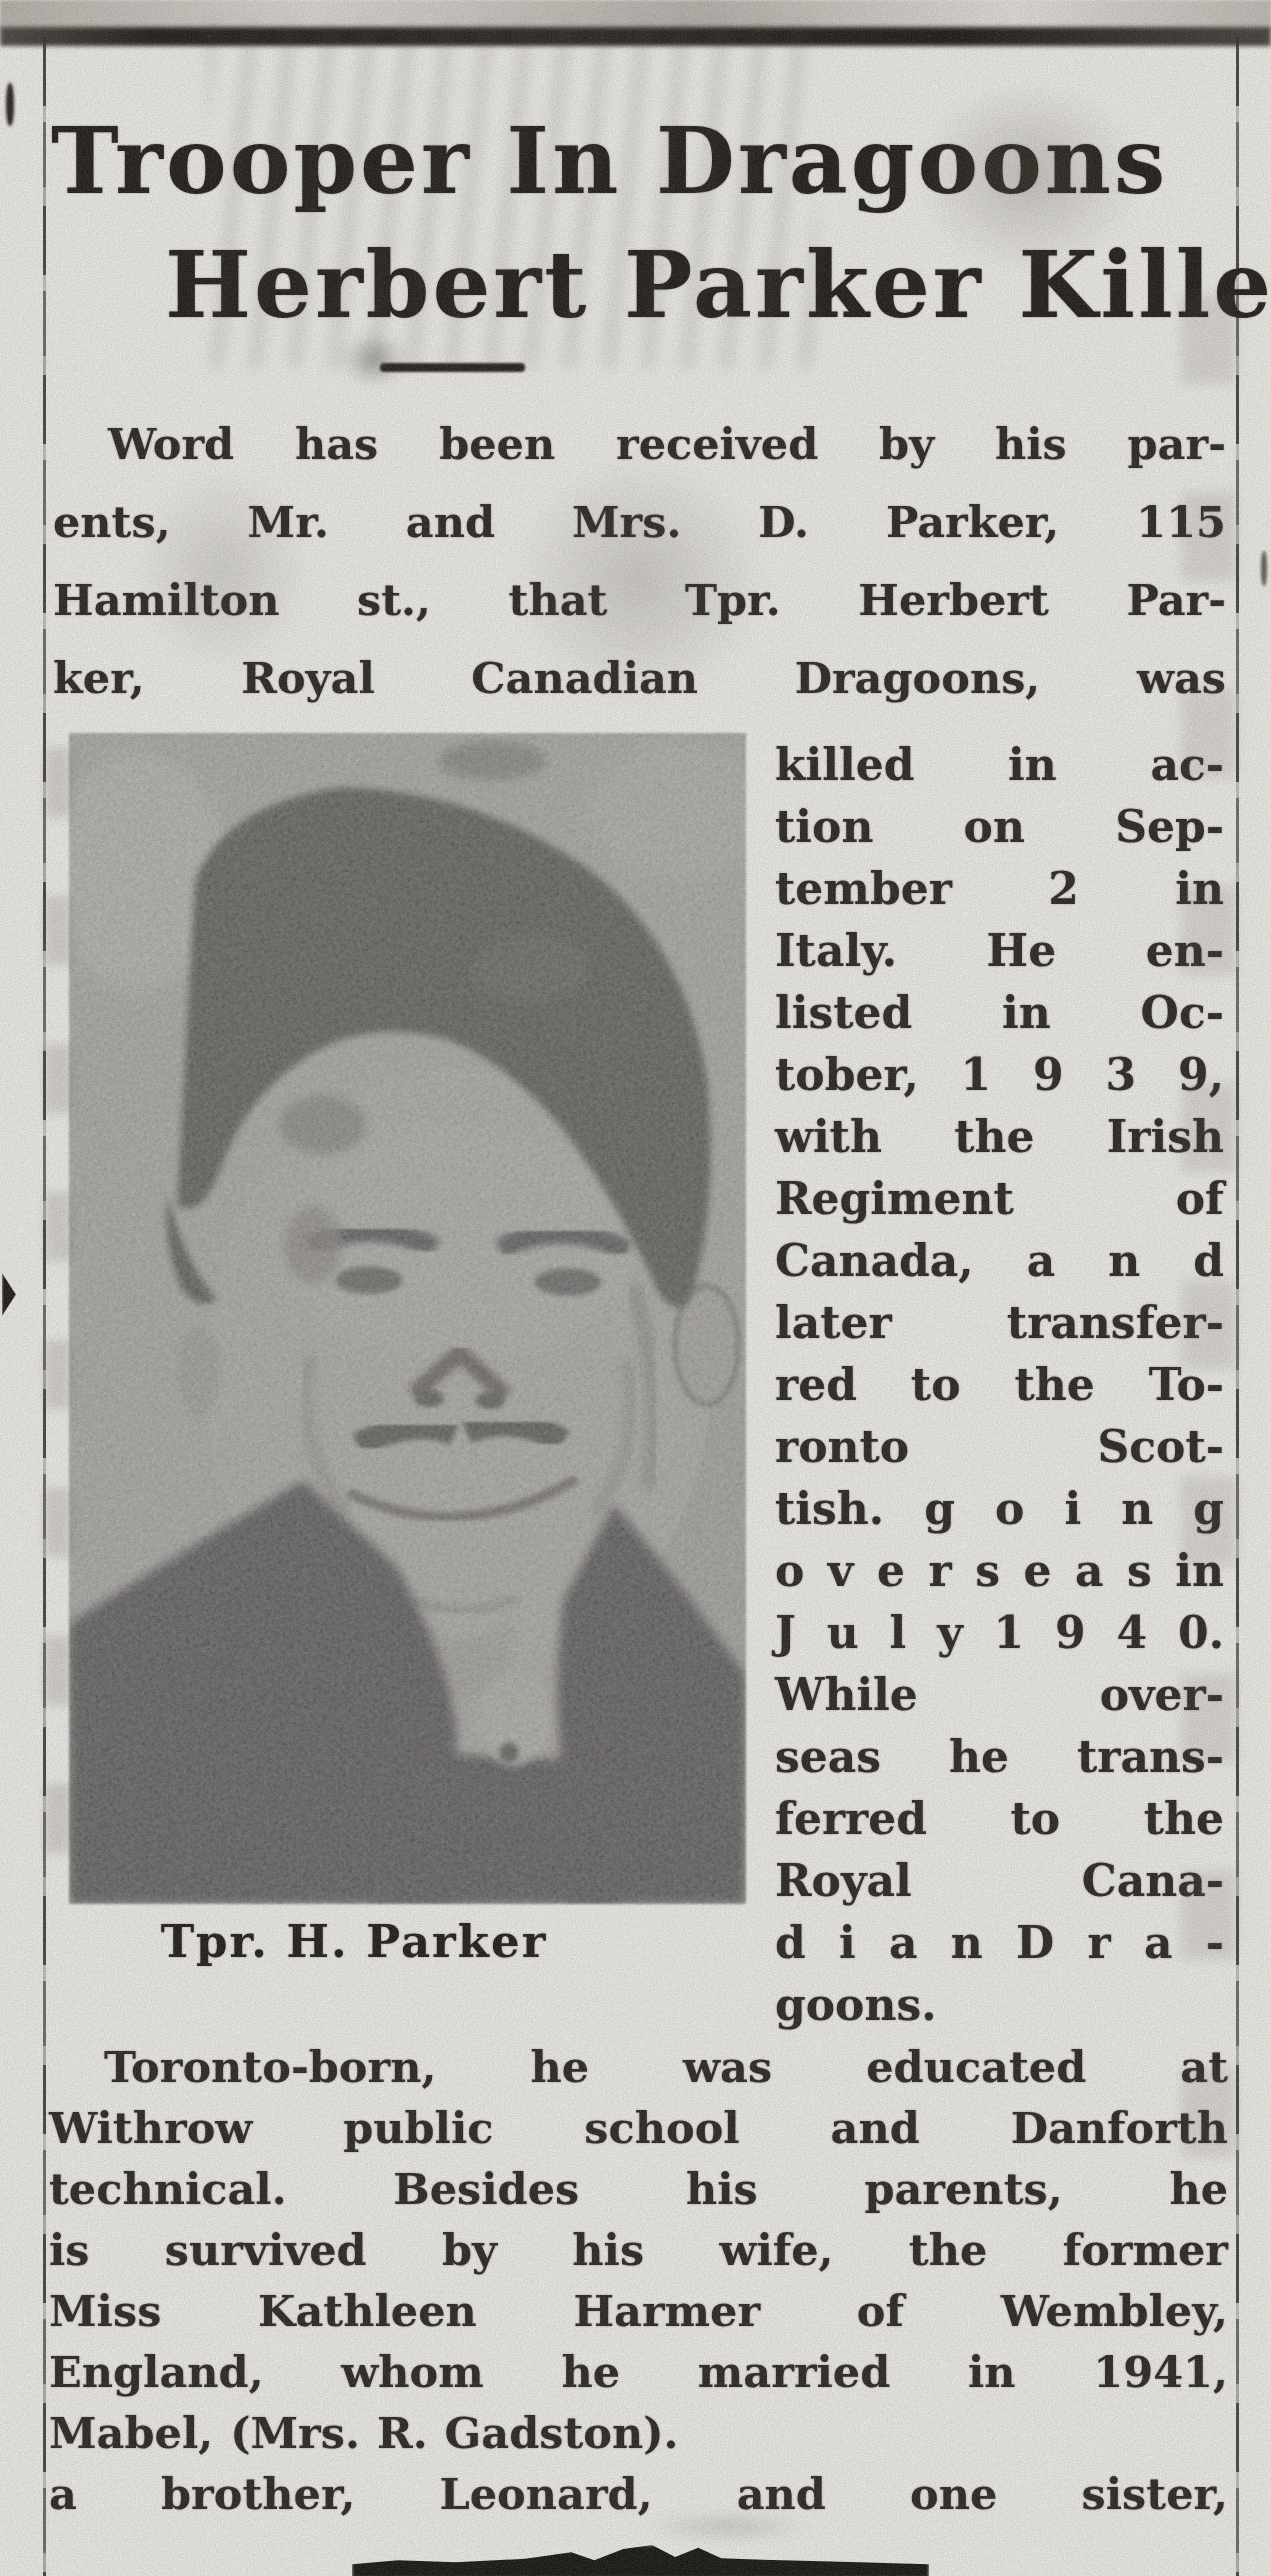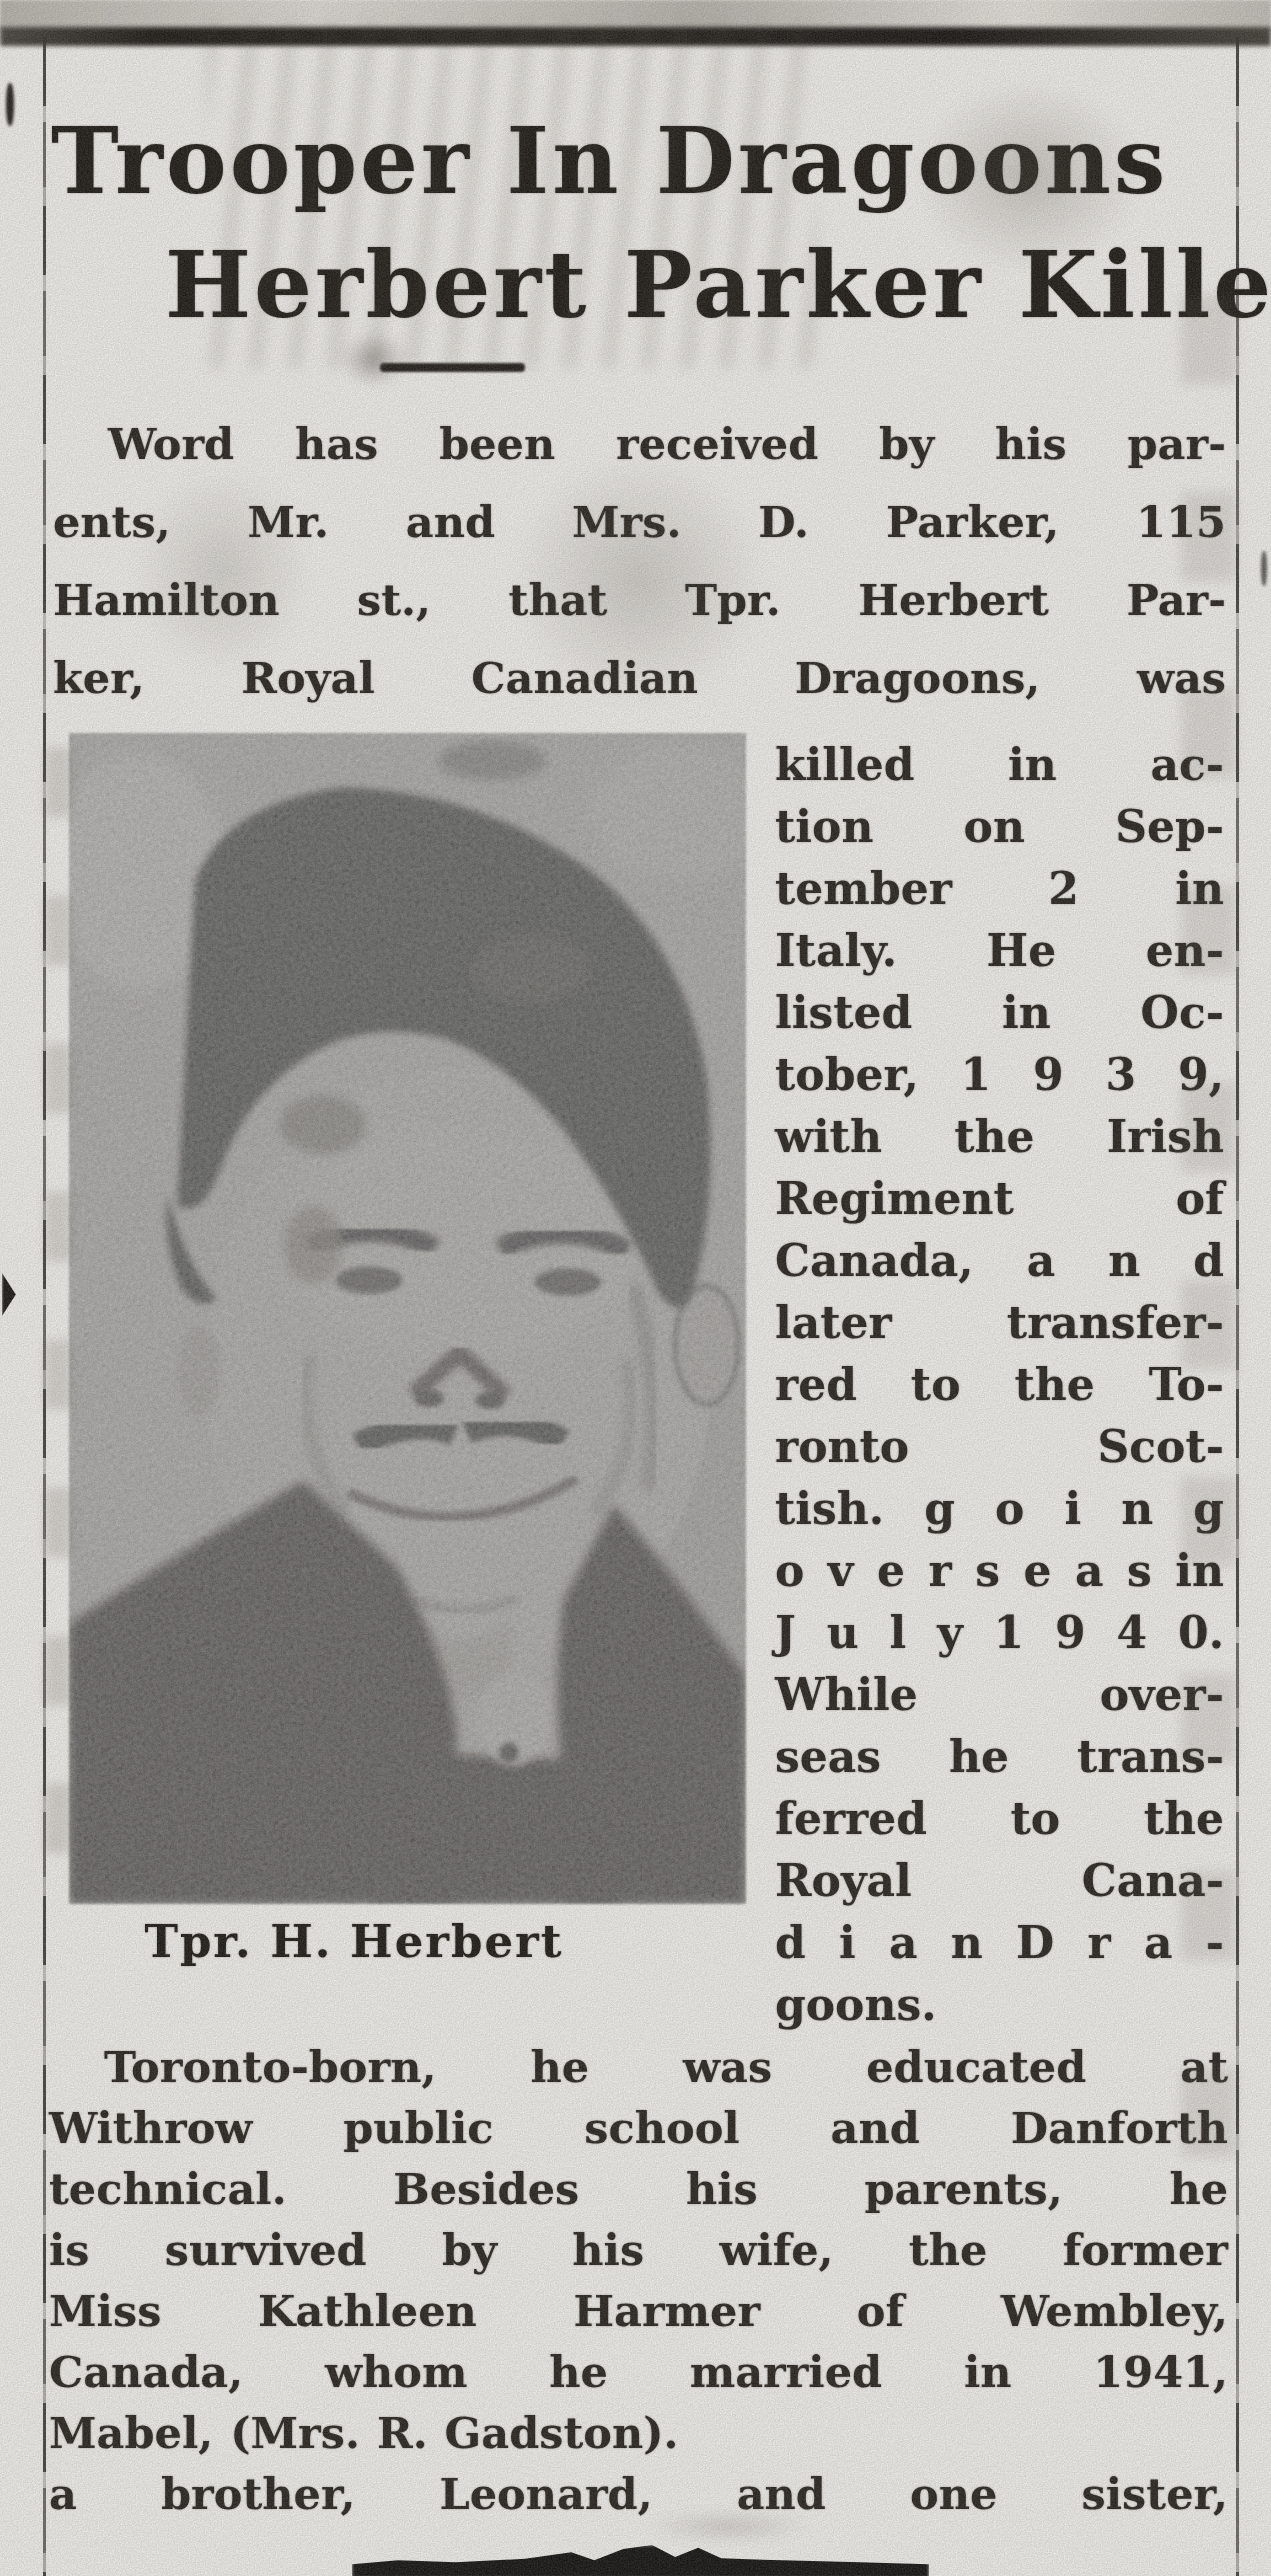--- a/index.html
+++ b/index.html
@@ -135,21 +135,21 @@
       <path d="M688,958 Q612,852 554,784 L502,882 Q492,962 500,1045 L506,1190 L688,1190 Z" fill="#120e08" filter="url(#b5)"></path>
       <path d="M310,1035 L560,1045 L560,1190 L310,1190 Z" fill="#120e08" filter="url(#b5)"></path>
       <ellipse cx="452" cy="1002" rx="36" ry="48" fill="#d8d3ca" opacity="0.85" filter="url(#b3)"></ellipse>
       <ellipse cx="447" cy="1036" rx="10" ry="10" fill="#241e16" filter="url(#b2)"></ellipse>
 
       <rect width="688" height="1190" filter="url(#gDark)" opacity="0.5"></rect>
       <rect width="688" height="1190" filter="url(#gLight)" opacity="0.45"></rect>
     </svg>
   </div>
 
-  <div class="txt caption">Tpr. H. Herbert</div>
+  <div class="txt caption">Tpr. H. Parker</div>
 
   <div class="txt col">
     <div class="line">killed in ac-</div>
     <div class="line">tion on Sep-</div>
     <div class="line">tember 2 in</div>
     <div class="line">Italy. He en-</div>
     <div class="line">listed in Oc-</div>
     <div class="line">tober, 1 9 3 9,</div>
     <div class="line">with the Irish</div>
     <div class="line">Regiment of</div>
@@ -167,21 +167,21 @@
     <div class="line">d i a n D r a -</div>
     <div class="line nj">goons.</div>
   </div>
 
   <div class="txt closing">
     <div class="line ind">Toronto-born, he was educated at</div>
     <div class="line">Withrow public school and Danforth</div>
     <div class="line">technical. Besides his parents, he</div>
     <div class="line">is survived by his wife, the former</div>
     <div class="line">Miss Kathleen Harmer of Wembley,</div>
-    <div class="line">Canada, whom he married in 1941,</div>
+    <div class="line">England, whom he married in 1941,</div>
     <div class="line nj">Mabel, (Mrs. R. Gadston).</div>
     <div class="line">a brother, Leonard, and one sister,</div>
   </div>
 
   <div class="botbar"></div>
 
   <div class="sm" style="left:207px;top:23.6px;width:610px;height:344px;background:repeating-linear-gradient(96deg, rgba(75,69,60,0.16) 0 11.8px, rgba(0,0,0,0) 11.8px 39px);filter:blur(6.9px);"></div>
   <div class="sm" style="left:866px;top:39px;width:325px;height:276px;background:radial-gradient(closest-side, rgba(85,78,68,0.28), rgba(0,0,0,0) 70%);filter:blur(5.9px);"></div>
   <div class="sm" style="left:462px;top:403px;width:354px;height:354px;background:radial-gradient(closest-side, rgba(70,64,55,0.22), rgba(0,0,0,0) 72%);filter:blur(7.9px);"></div>
   <div class="sm" style="left:94px;top:423px;width:256px;height:295px;background:radial-gradient(closest-side, rgba(70,64,55,0.18), rgba(0,0,0,0) 70%);filter:blur(7.9px);"></div>

